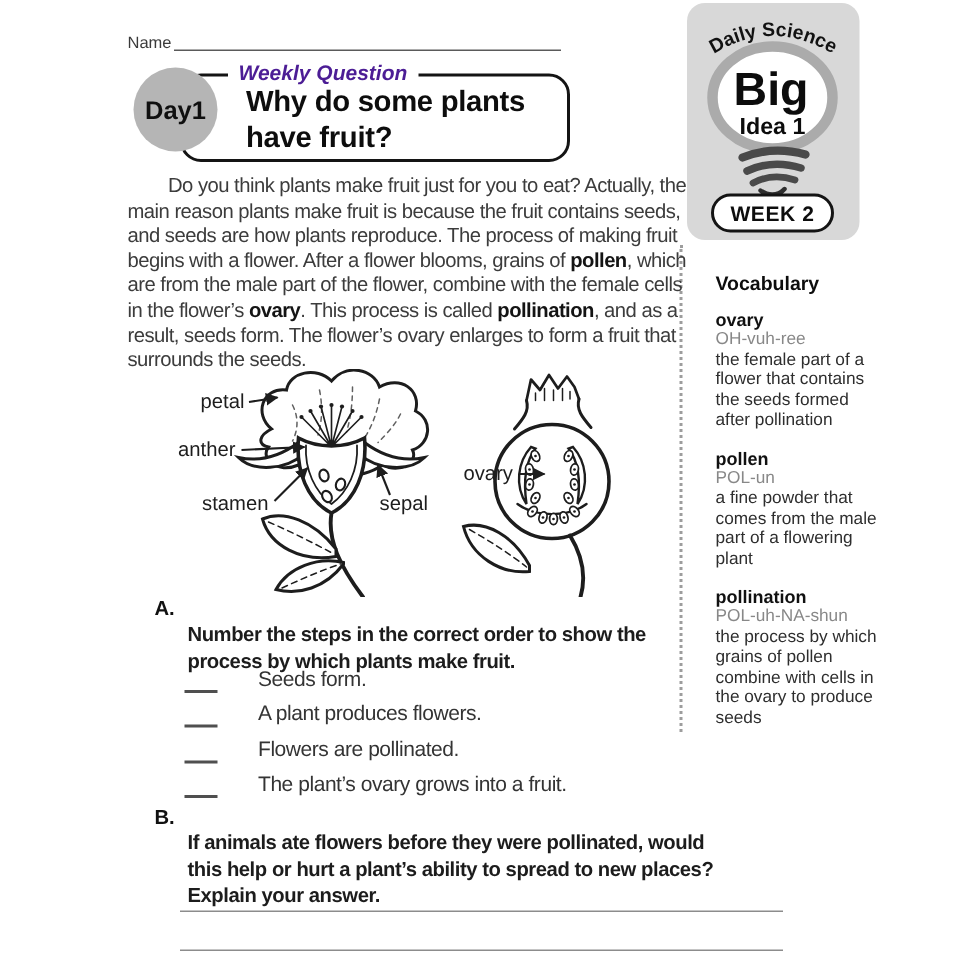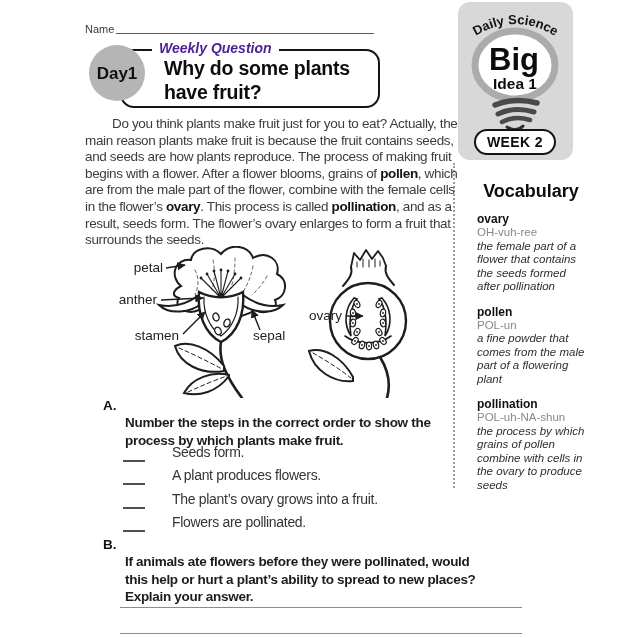--- a/index.html
+++ b/index.html
@@ -35,25 +35,25 @@
     background:#fff; border:2.6px solid #141414; border-radius:13px;
     display:flex; align-items:center; justify-content:center;
     font-size:14px; font-weight:bold; letter-spacing:0.4px; color:#0d0d0d; }
 
   
   .divider { left:453px; top:163px; height:325px; width:0;
     border-left:2px dotted #9d9d9d; }
 
   
   .vocab { left:477px; top:181px; width:108px; }
-  .vocab h3 { font-size:18px; font-weight:bold; color:#0d0d0d; margin-bottom:10px;text-align:center; }
+  .vocab h3 { font-size:13px; font-weight:bold; color:#0d0d0d; margin-bottom:10px; }
   .vocab .entry { margin-bottom:11px; }
   .vocab .term { font-size:12px; font-weight:bold; line-height:14px; color:#111; }
   .vocab .pron { font-size:11.5px; line-height:13.5px; color:#888888; }
-  .vocab .def  { font-size:11.5px; line-height:13.5px; font-style:italic; color:#2e2e2e; }
+  .vocab .def  { font-size:11.5px; line-height:13.5px; color:#2e2e2e; }
 
   
   .intro { left:85px; top:116px; width:378px; font-size:13.5px;
     letter-spacing:-0.35px; line-height:16.6px; color:#3c3c3c; text-indent:27px; }
   .intro b { color:#141414; }
 
   
   .diagram { left:95px; top:246px; width:322px; height:152px; }
 
   
@@ -235,25 +235,25 @@
   <div class="step-row">
     <span class="blank"></span>
     <span class="step-text">Seeds form.</span>
   </div>
   <div class="step-row">
     <span class="blank"></span>
     <span class="step-text">A plant produces flowers.</span>
   </div>
   <div class="step-row">
     <span class="blank"></span>
+    <span class="step-text">Flowers are pollinated.</span>
+  </div>
+  <div class="step-row">
+    <span class="blank"></span>
     <span class="step-text">The plant’s ovary grows into a fruit.</span>
-  </div>
-  <div class="step-row">
-    <span class="blank"></span>
-    <span class="step-text">Flowers are pollinated.</span>
   </div>
 </div>
 
 <div class="abs section sec-b">
   <span class="sec-label">B.</span>
   <span class="sec-prompt">If animals ate flowers before they were pollinated, would this help or hurt a plant’s ability to spread to new places? Explain your answer.</span>
 </div>
 
 <div class="abs ans-line ans-1"></div>
 <div class="abs ans-line ans-2"></div>

